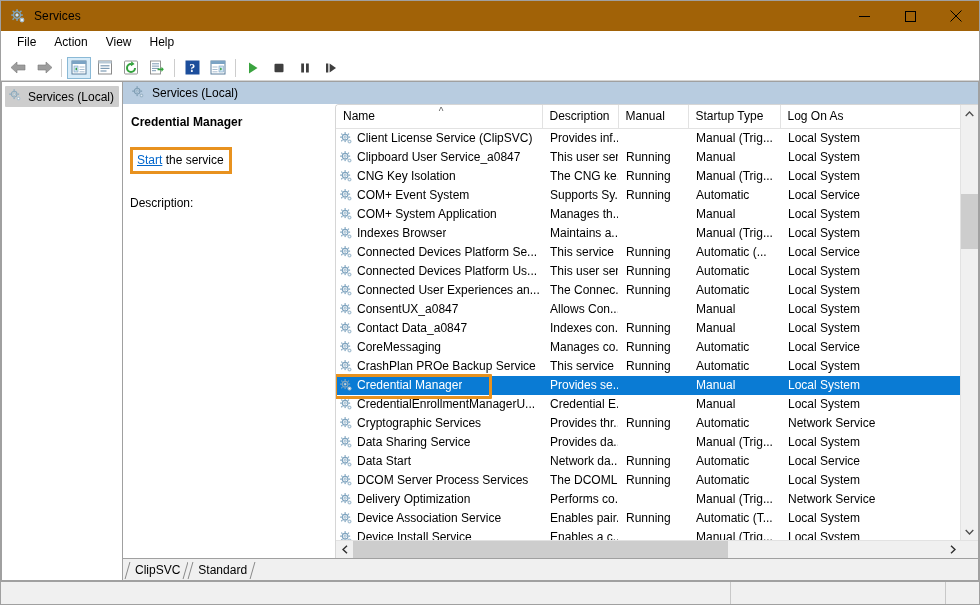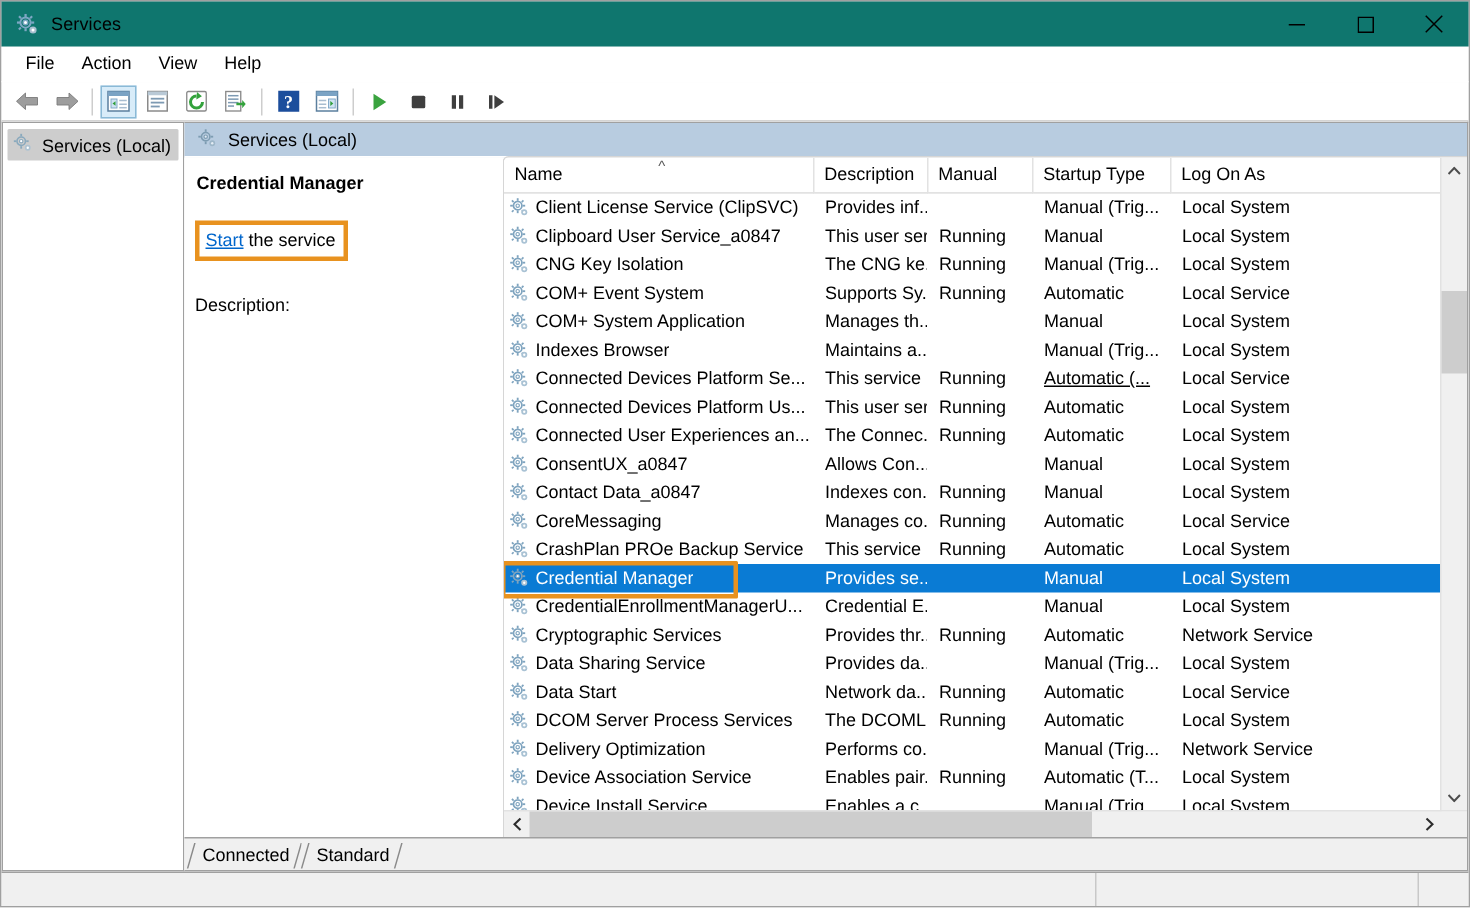--- a/index.html
+++ b/index.html
@@ -17,21 +17,21 @@
     background: #f0f0f0;
     border: 1px solid #a0a0a0;
     box-sizing: border-box;
     display: flex;
     flex-direction: column;
   }
 
   
   .titlebar {
     height: 30px;
-    background: #0f766e;
+    background: #a16207;
     display: flex;
     align-items: center;
     flex: 0 0 auto;
     position: relative;
   }
   .titlebar-icon {
     width: 16px; height: 16px;
     margin-left: 9px; margin-right: 8px;
     flex: 0 0 auto;
   }
@@ -790,21 +790,21 @@
                               </g>
                               <circle cx="12" cy="12" r="2.3" fill="#a9c2d4"></circle>
                               <circle cx="12" cy="12" r="0.9" fill="#ffffff"></circle>
                             </svg>
                           </span>
                           <span class="nm">Connected Devices Platform Se...</span>
                         </div>
                       </td>
                       <td style="padding-left: 8px;">This service ...</td>
                       <td style="padding-left: 8px;">Running</td>
-                      <td style="padding-left: 8px; text-decoration: underline;">Automatic (...</td>
+                      <td style="padding-left: 8px;">Automatic (...</td>
                       <td style="padding-left: 8px;">Local Service</td>
                     </tr>
                     <tr class="row" id="row-7">
                       <td class="namecell">
                         <div class="cellinner">
                           <span style="display: flex;">
                             <svg class="svcicon" viewBox="0 0 16 16">
                               <circle cx="7" cy="7" r="3.2" fill="none" stroke="#7fa4bf" stroke-width="1.3"></circle>
                               <circle cx="7" cy="7" r="1.3" fill="#ffffff" stroke="#7fa4bf" stroke-width="0.9"></circle>
                               <g fill="#7fa4bf">
@@ -1273,21 +1273,21 @@
             <div class="hs-corner"></div>
           </div>
 
           <div class="selbox" id="sel-highlight" style="left: -2px; top: 268.5px; width: 158px; height: 25px;"></div>
         </div>
 
       </div>
 
       <div class="tabstrip">
         <div class="tabs">
-          <div class="tab">Connected</div>
+          <div class="tab">ClipSVC</div>
           <div class="tab">Standard</div>
         </div>
       </div>
 
     </div>
   </div>
 
   <div class="statusbar">
     <div class="sb-seg a"></div>
     <div class="sb-seg b"></div>

